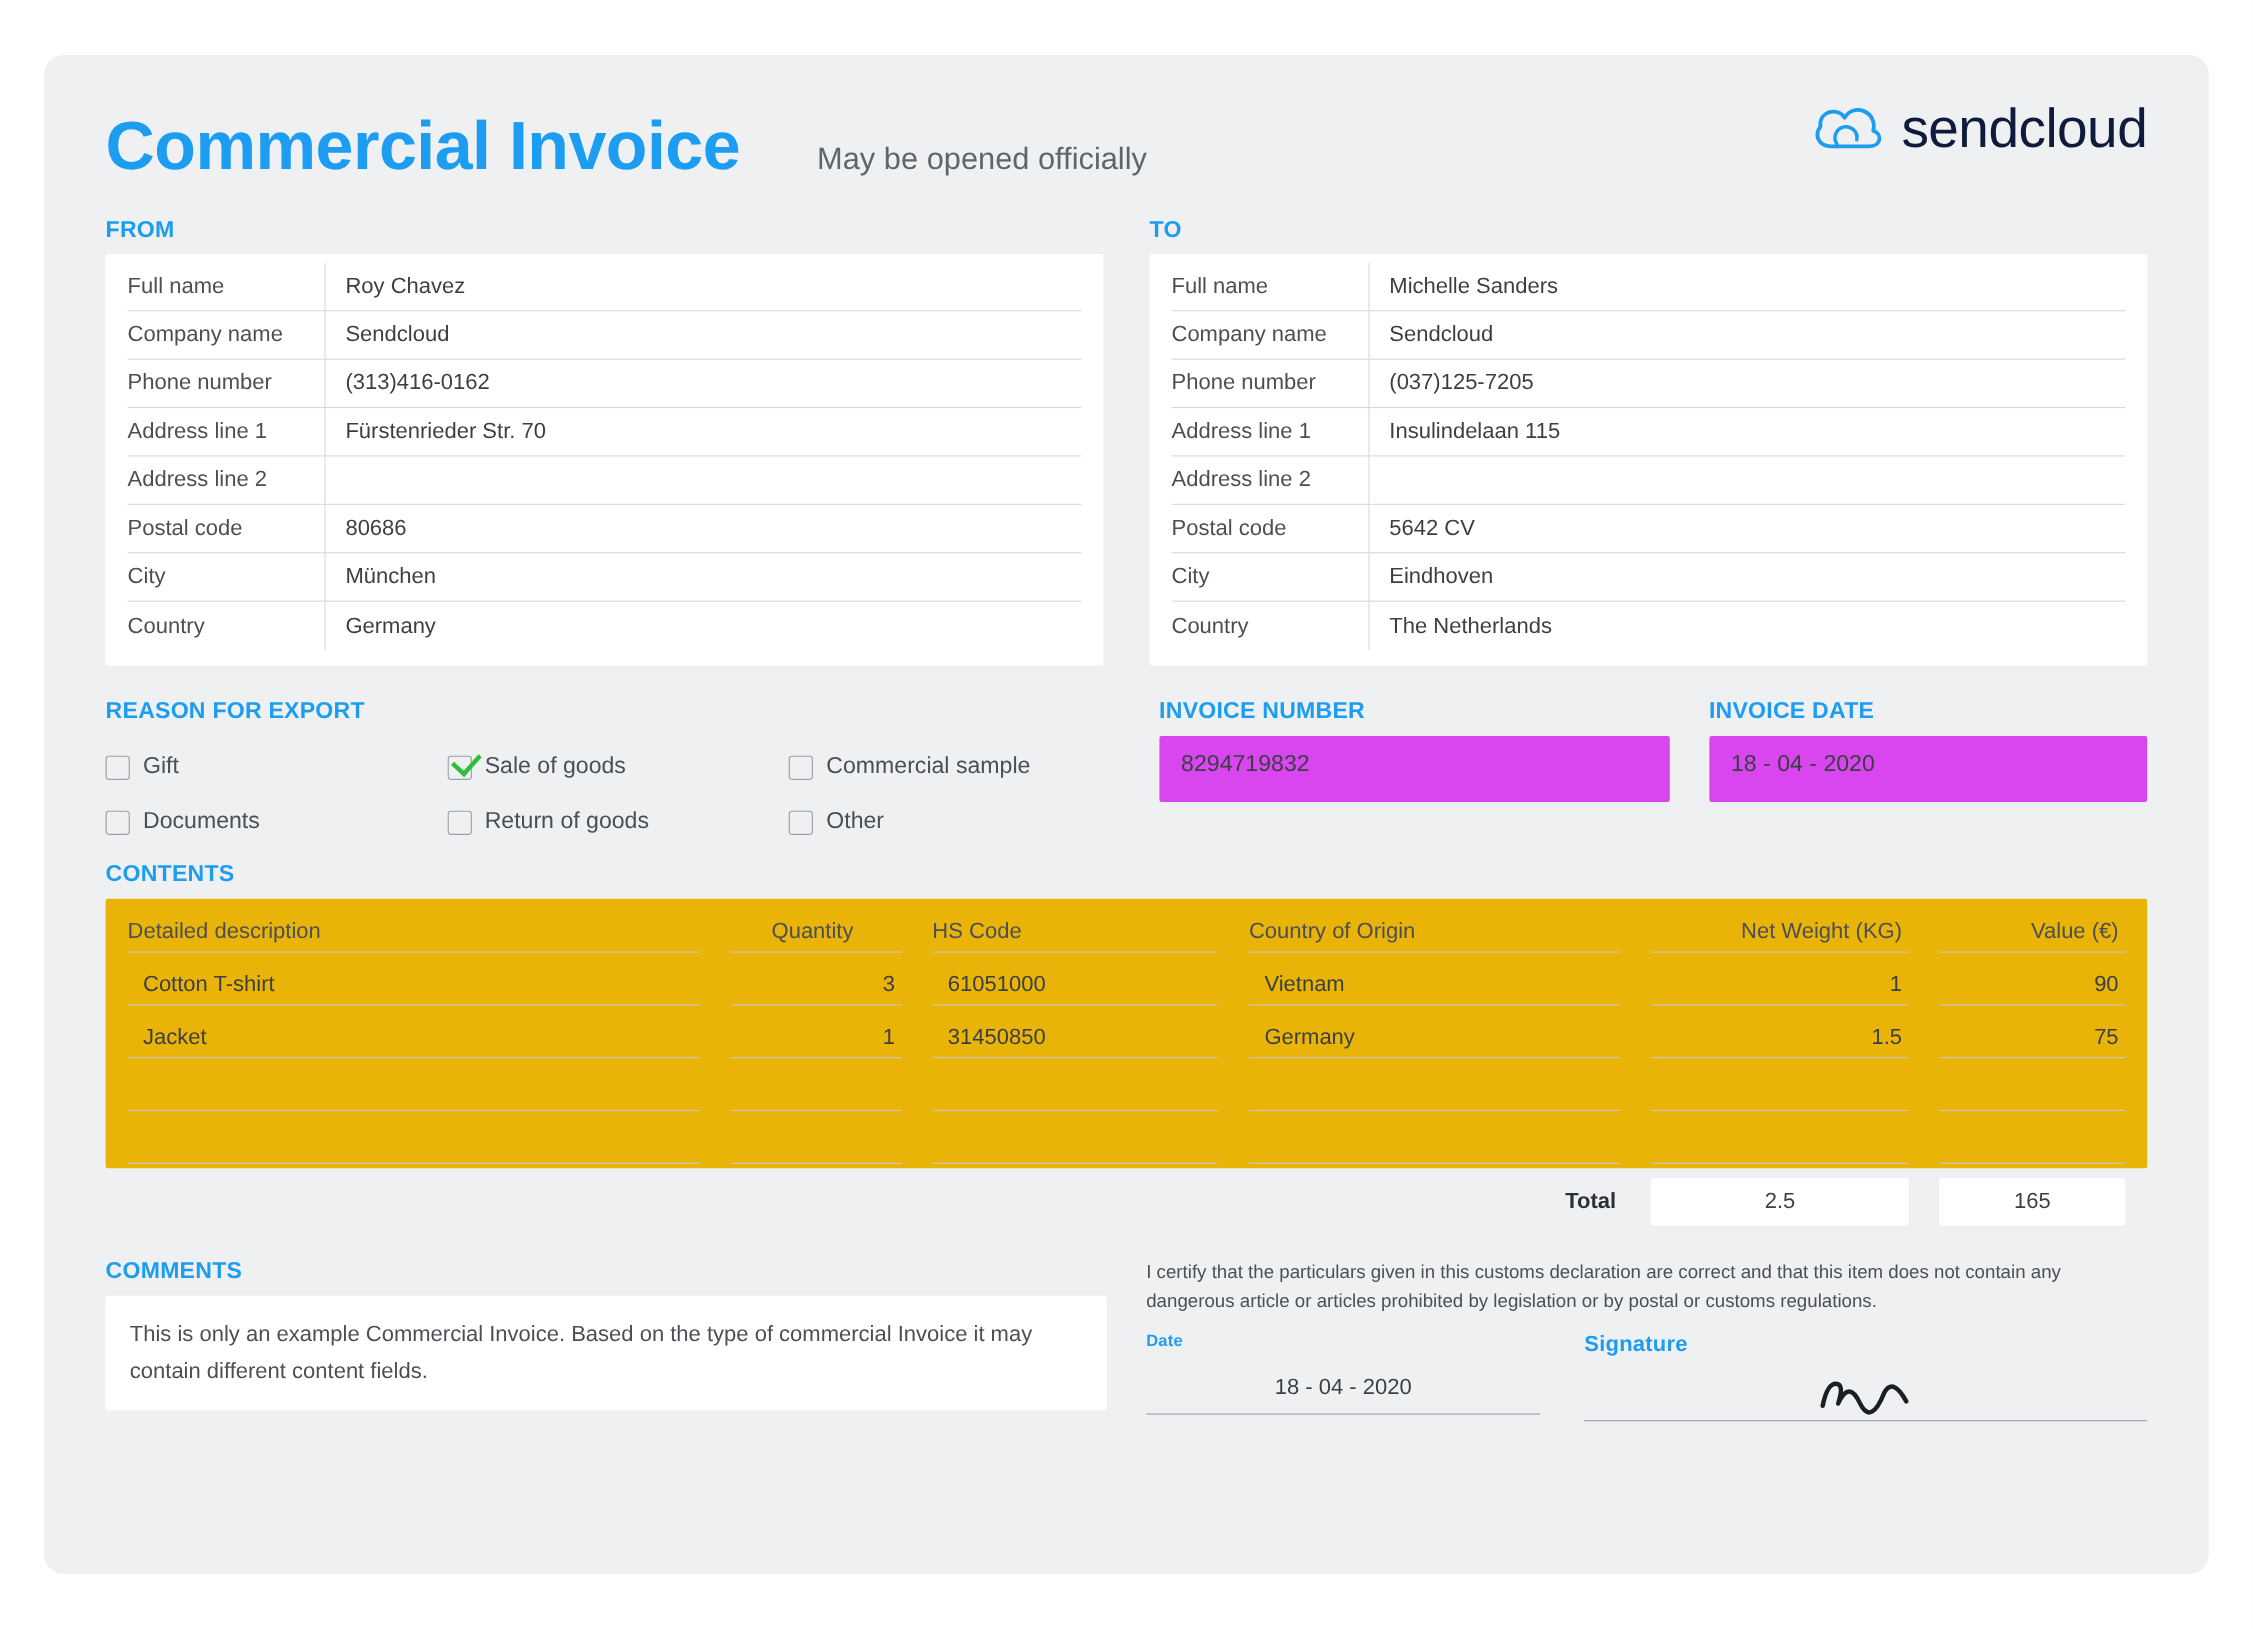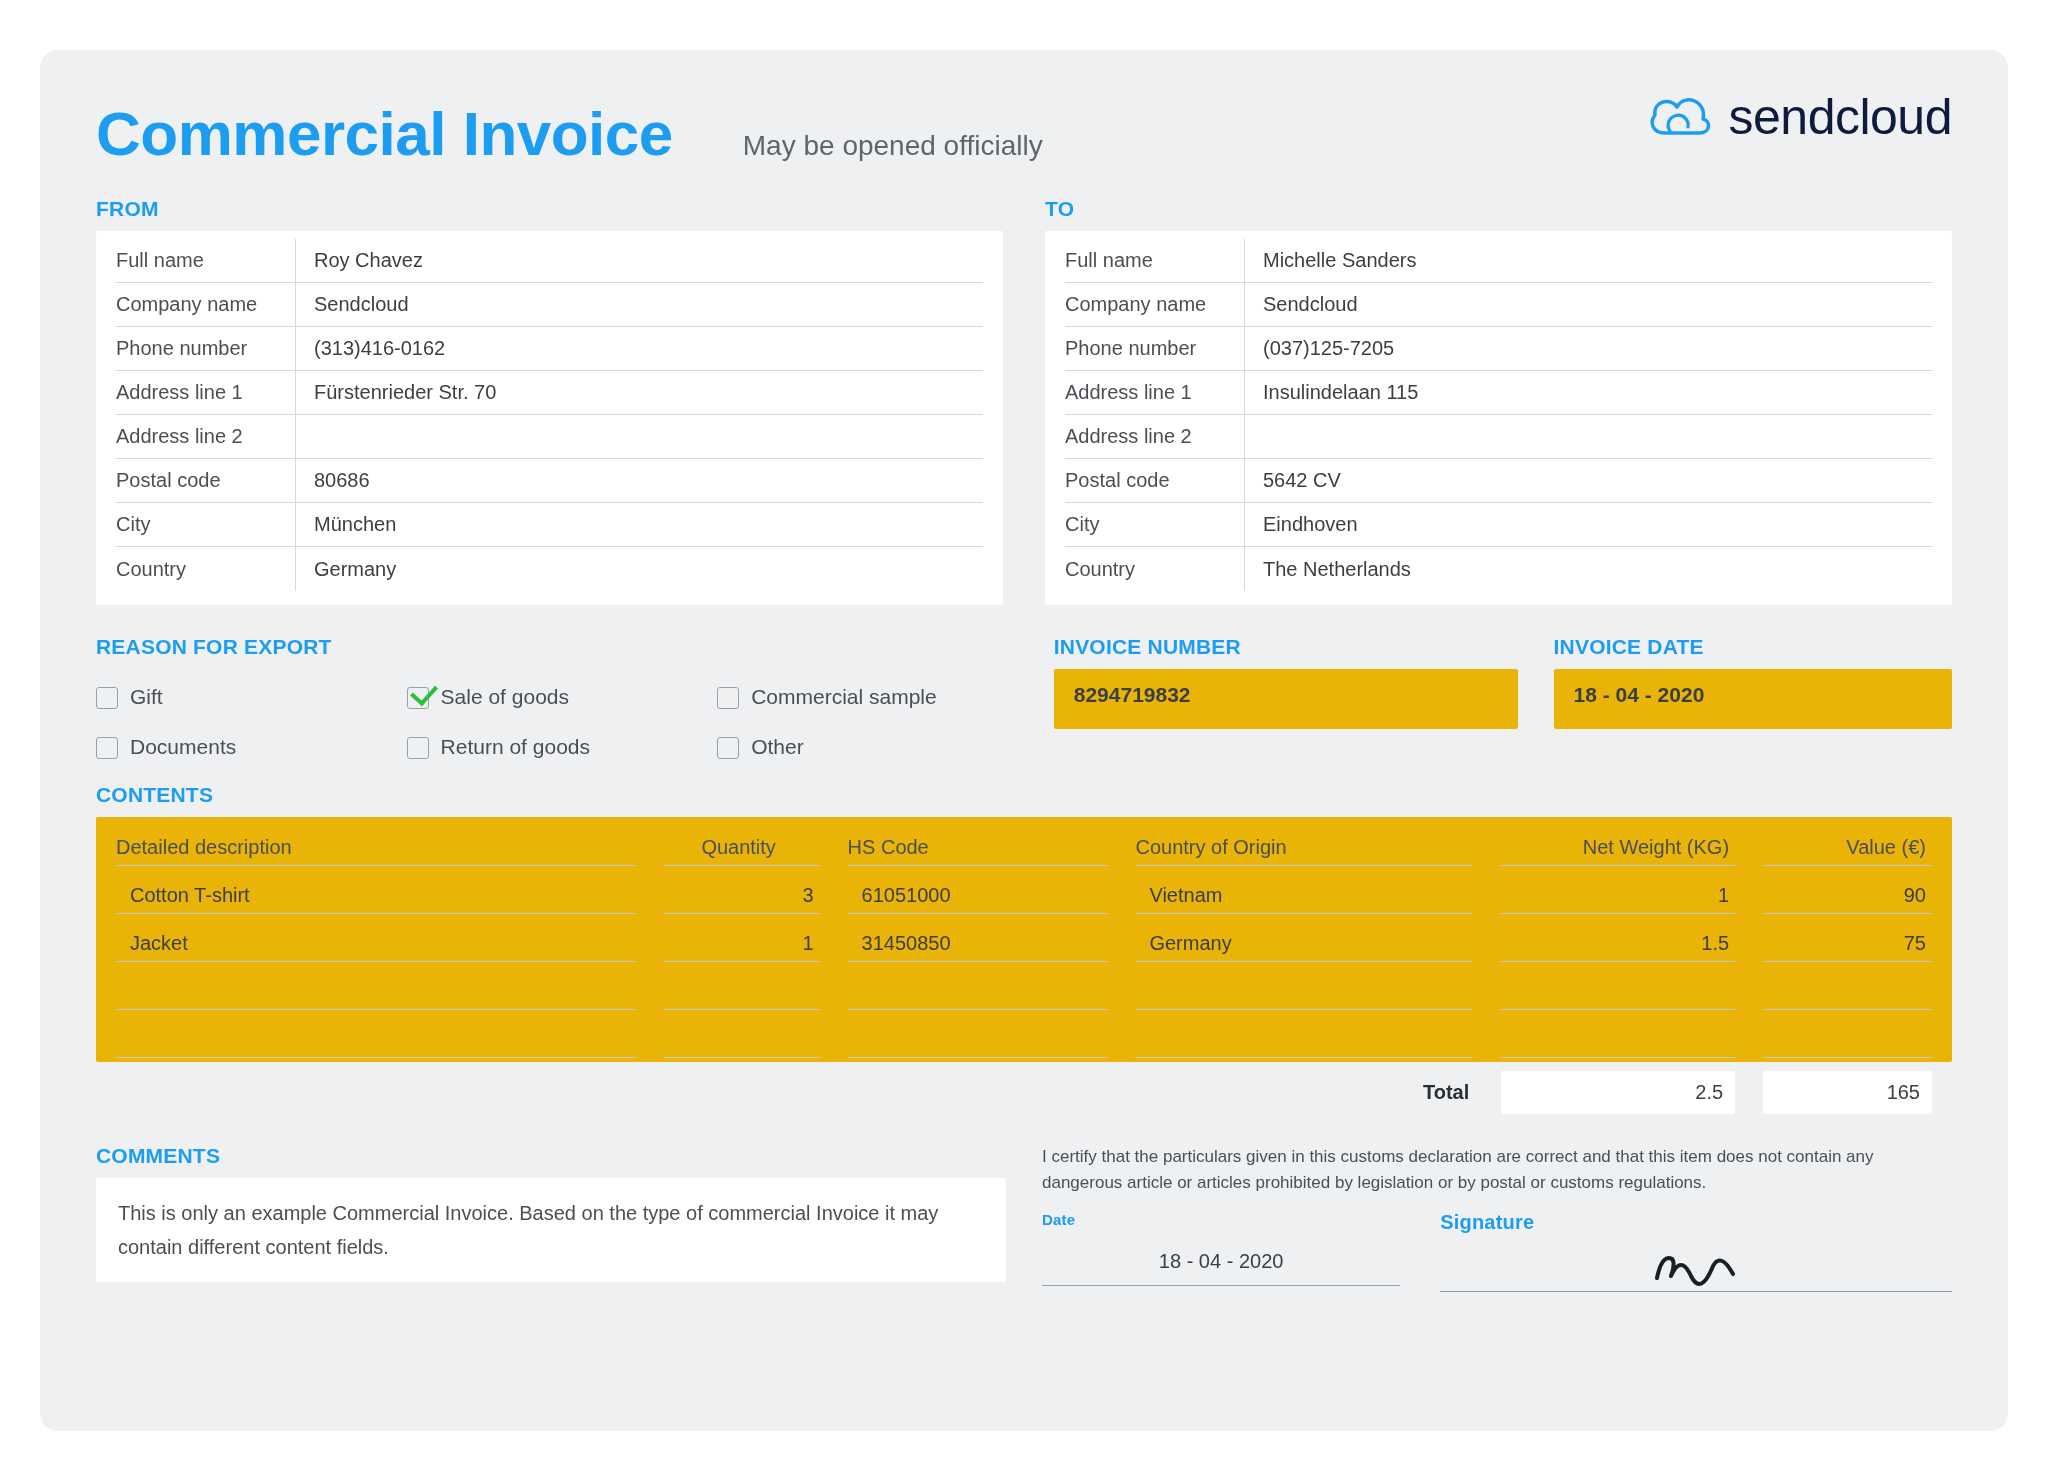--- a/index.html
+++ b/index.html
@@ -126,27 +126,26 @@
   .cbox.checked::after {
     content: "";
     position: absolute;
     left: 4px; top: -4px;
     width: 20px; height: 12px;
     border-left: 4px solid #2bbf3a;
     border-bottom: 4px solid #2bbf3a;
     transform: rotate(-48deg);
   }
   .value-pill {
-    background: #eab308;
+    background: #d946ef;
     padding: 14px 20px 0 20px;
     font-size: 21px;
     color: #3a3f44;
     height: 60px;
     border-radius: 2px;
-    font-weight: bold;
   }
 
   .contents-block { margin-top: 24px; }
   .contents-panel {
     background: #eab308;
     padding: 1px 20px 4px 20px;
     border-radius: 2px;
   }
   .c-head, .c-row, .c-total {
     display: grid;
@@ -179,21 +178,21 @@
     grid-template-columns: 4.0fr 1.2fr 2.0fr 2.6fr 1.8fr 1.3fr;
     gap: 28px;
     align-items: center;
     height: 52px;
     padding: 0 20px;
     margin-top: 4px;
   }
   .total-label { grid-column: 4; text-align: right; font-weight: 700; font-size: 20px; padding-right: 4px; color: #2b2f33; }
   .total-cell {
     background: #ffffff;
-    text-align: right;
+    text-align: center;
     padding: 10px 12px;
     font-size: 20px;
     border-radius: 2px;
   }
 
   .bottom-row {
     display: flex;
     gap: 36px;
     margin-top: 26px;
   }

